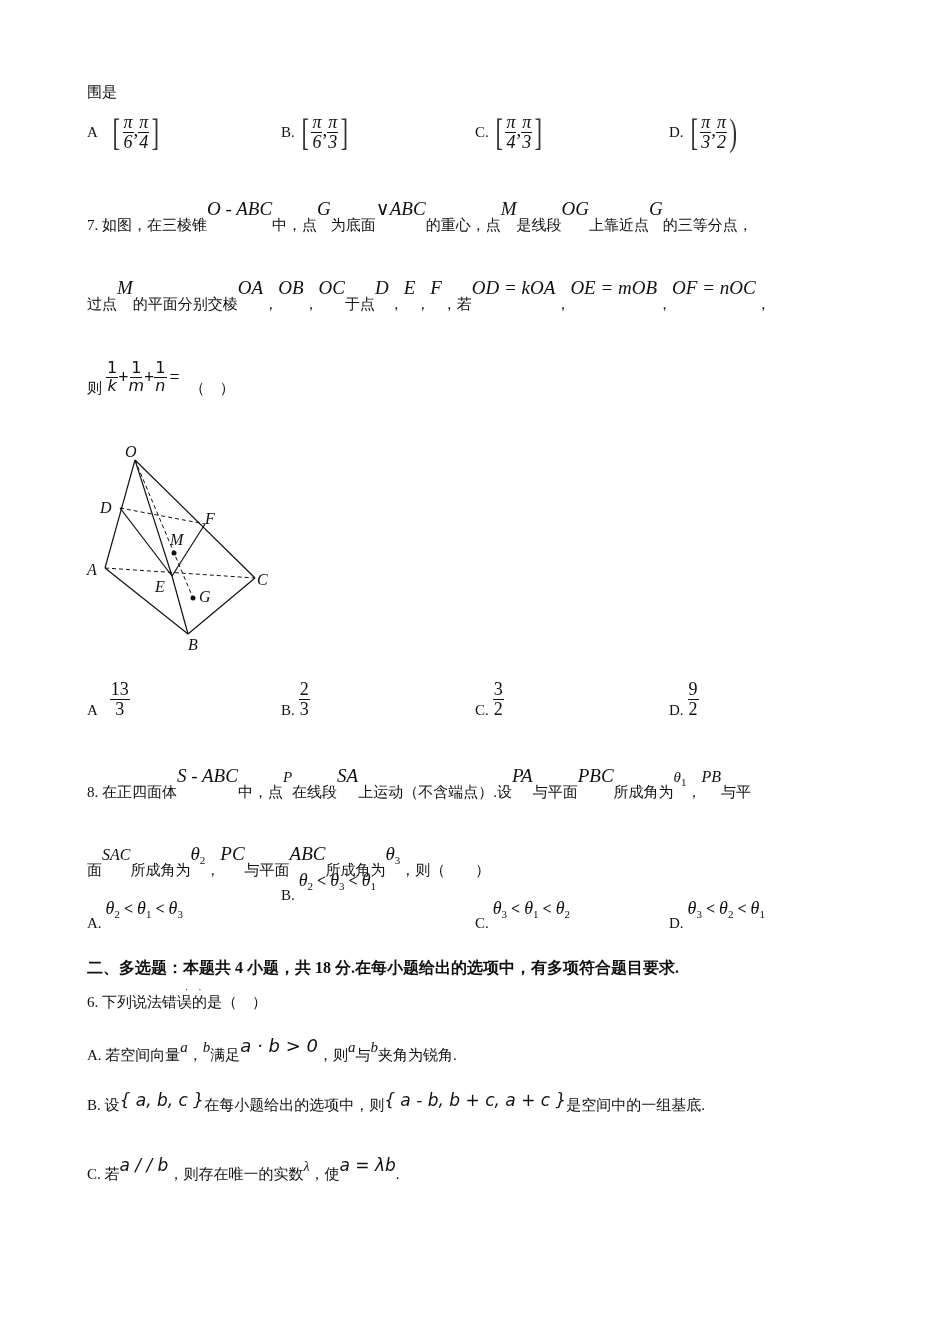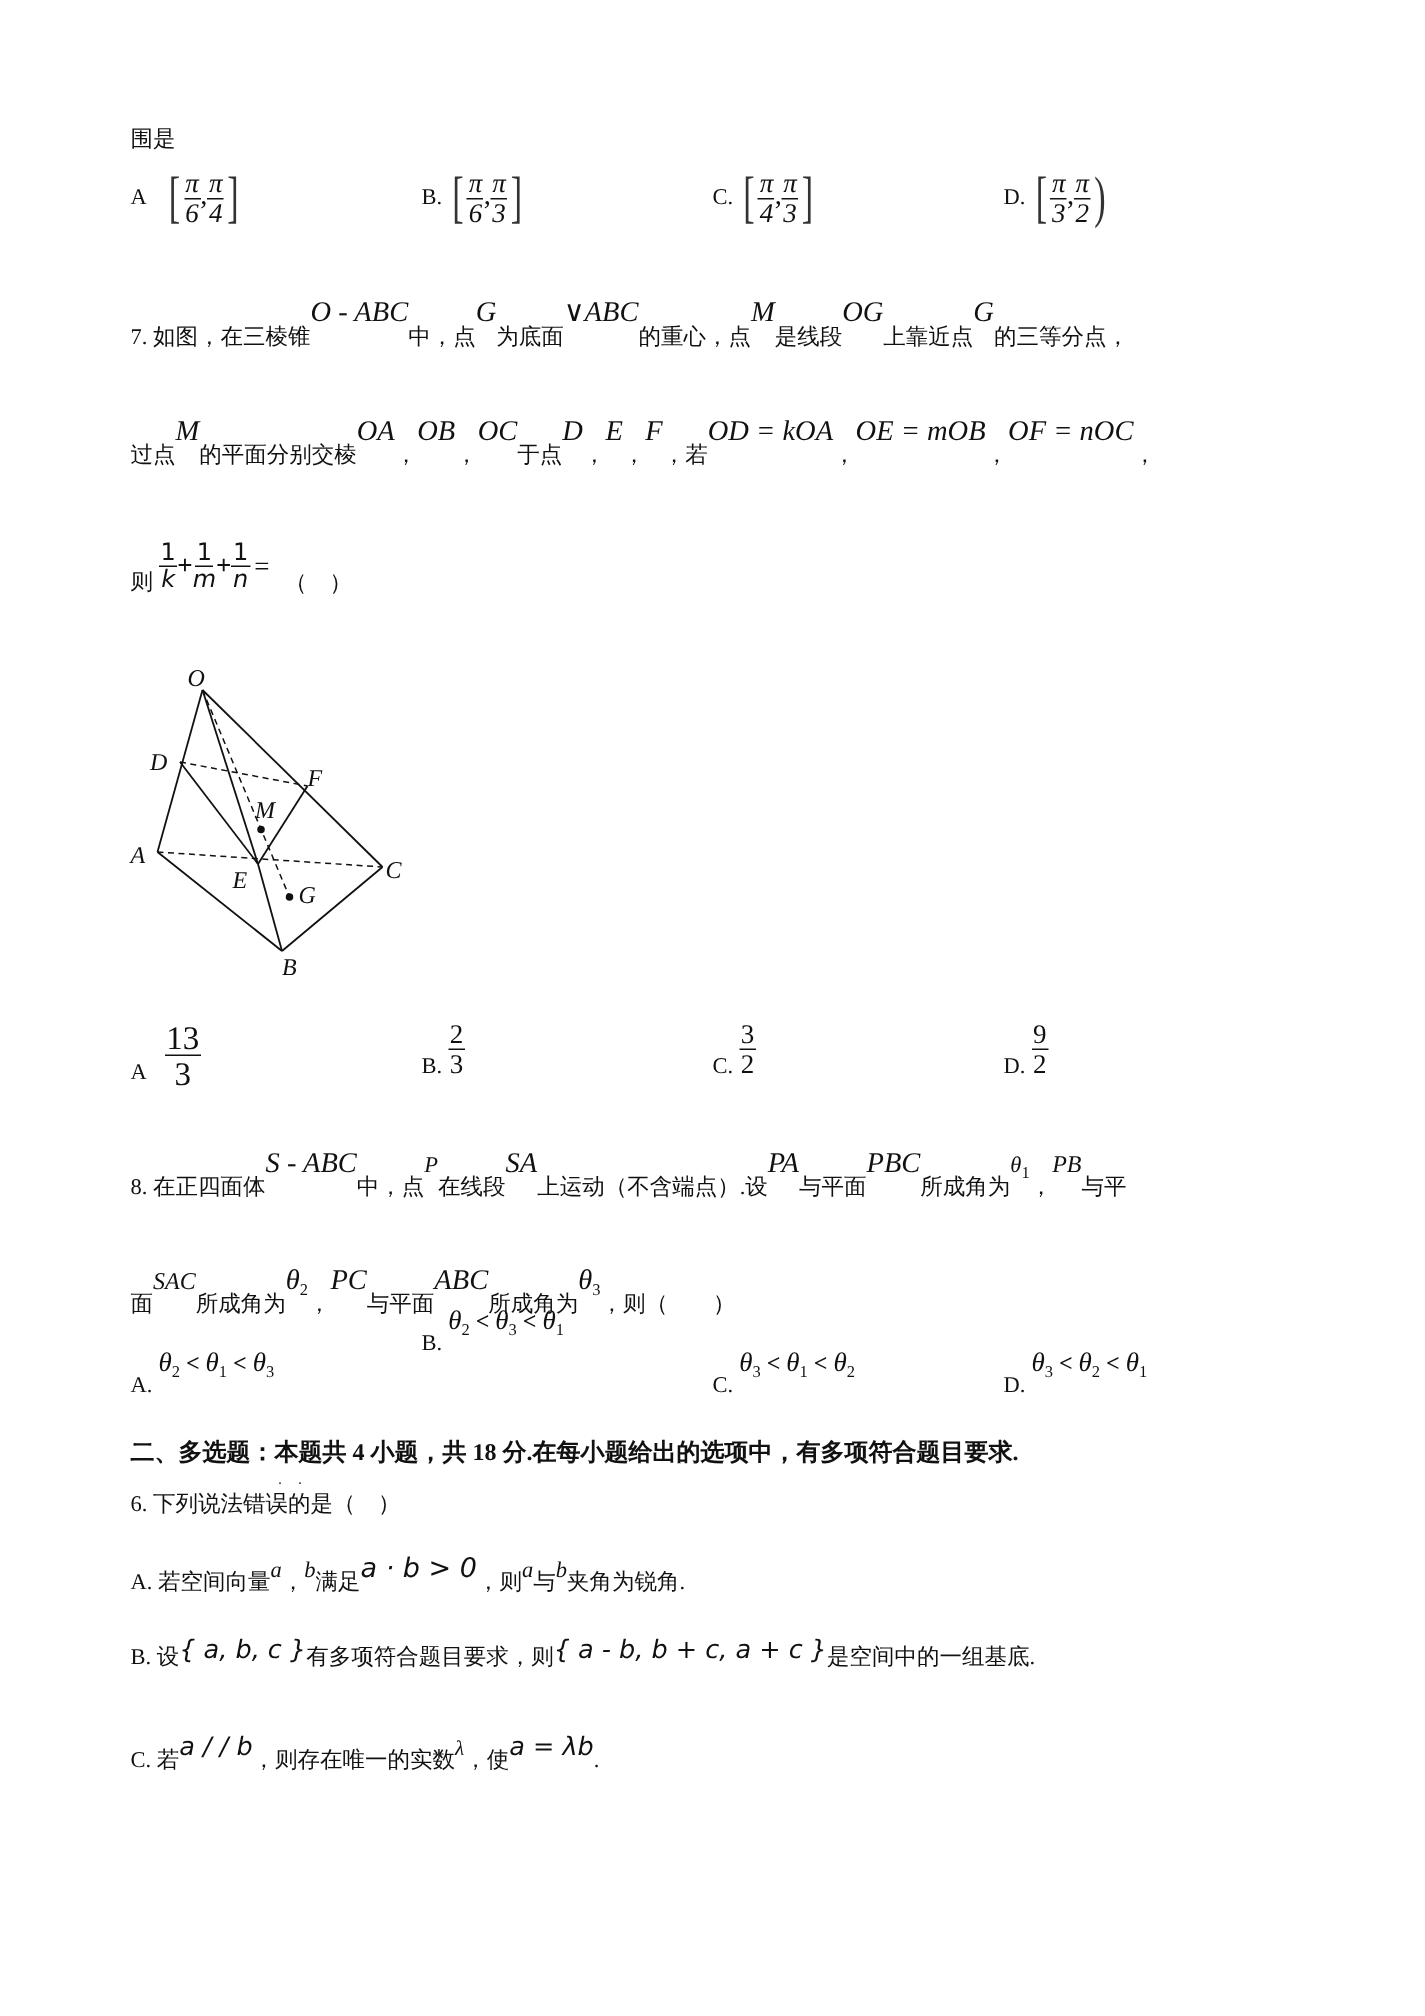--- a/index.html
+++ b/index.html
@@ -114,21 +114,21 @@
     <text x="70" y="152">E</text>
     <text x="172" y="145">C</text>
     <text x="114" y="162">G</text>
     <text x="103" y="210">B</text>
   </g>
 </svg>
 
 <div>
   <div class="abs" style="left:87px;top:680px;">
     <span class="opt" style="vertical-align:-12px">A</span>
-    <span class="frac mu" style="font-size:22px;margin-left:8px">
+    <span class="frac mu" style="font-size:18px;margin-left:8px">
         <span class="num">13</span>
         <span>3</span>
       </span>
   </div>
   <div class="abs" style="left:281px;top:680px;">
     <span class="opt" style="vertical-align:-12px">B.</span>
     <span class="frac mu" style="font-size:18px">
         <span class="num">2</span>
         <span>3</span>
       </span>
@@ -179,18 +179,18 @@
 <div class="abs bold" style="left:87px;top:958px;">二、多选题：本题共 4 小题，共 18 分.在每小题给出的选项中，有多项符合题目要求.</div>
 
 <div class="abs cn" style="left:87px;top:993px;">6. 下列说法错误的是（　）</div>
 <div class="abs" style="left:185px;top:984px;font-size:10px;letter-spacing:10px;">··</div>
 
 <div class="abs" style="left:87px;top:1035px;">
   <span class="cn" style="position:relative;top:8px">A. 若空间向量</span><span class="m" style="font-size:15px">a</span><span class="cn" style="position:relative;top:8px">，</span><span class="m" style="font-size:15px">b</span><span class="cn" style="position:relative;top:8px">满足</span><span class="m" style="font-family:'DejaVu Sans',sans-serif;font-size:18px">a · b &gt; 0</span><span class="cn" style="position:relative;top:8px">，则</span><span class="m" style="font-size:15px">a</span><span class="cn" style="position:relative;top:8px">与</span><span class="m" style="font-size:15px">b</span><span class="cn" style="position:relative;top:8px">夹角为锐角.</span>
 </div>
 
 <div class="abs" style="left:87px;top:1094px;">
-  <span class="cn">B. 设</span><span class="m" style="font-family:'DejaVu Sans',sans-serif;font-size:17px;position:relative;top:-4px">{ a, b, c }</span><span class="cn">有多项符合题目要求，则</span><span class="m" style="font-family:'DejaVu Sans',sans-serif;font-size:17px;position:relative;top:-4px">{ a - b, b + c, a + c }</span><span class="cn">是空间中的一组基底.</span>
+  <span class="cn">B. 设</span><span class="m" style="font-family:'DejaVu Sans',sans-serif;font-size:17px;position:relative;top:-4px">{ a, b, c }</span><span class="cn">在每小题给出的选项中，则</span><span class="m" style="font-family:'DejaVu Sans',sans-serif;font-size:17px;position:relative;top:-4px">{ a - b, b + c, a + c }</span><span class="cn">是空间中的一组基底.</span>
 </div>
 
 <div class="abs" style="left:87px;top:1155px;">
   <span class="cn" style="position:relative;top:8px">C. 若</span><span class="m" style="font-family:'DejaVu Sans',sans-serif;font-size:17px">a / / b</span><span class="cn" style="position:relative;top:8px">，则存在唯一的实数</span><span class="m" style="font-size:14px">λ</span><span class="cn" style="position:relative;top:8px">，使</span><span class="m" style="font-family:'DejaVu Sans',sans-serif;font-size:17px">a = λb</span><span class="cn" style="position:relative;top:8px">.</span>
 </div>
 
 </body></html>

